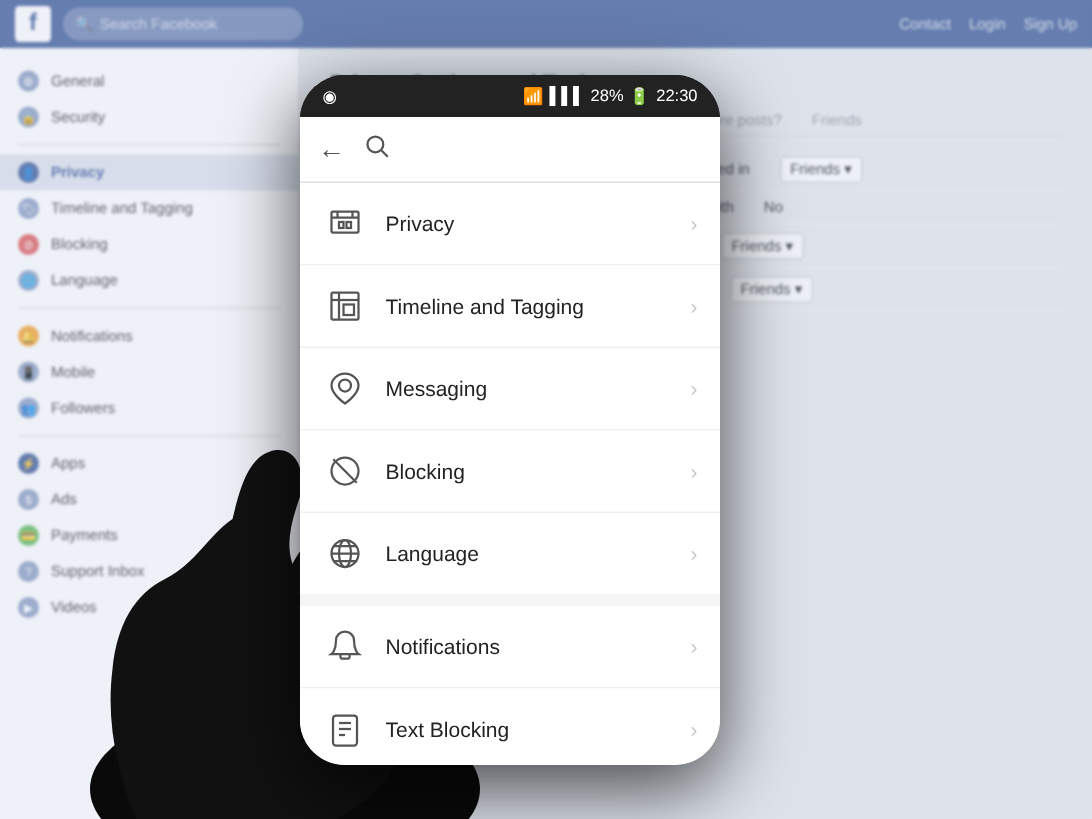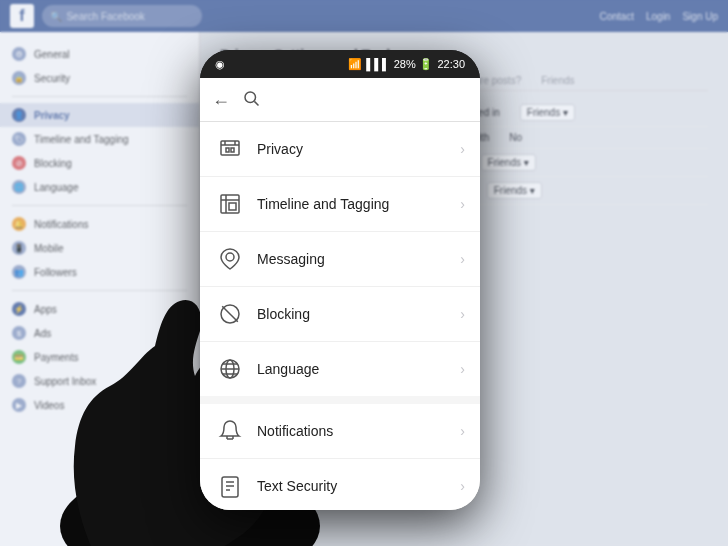--- a/index.html
+++ b/index.html
@@ -557,21 +557,21 @@
 
           <div class="settings-item">
             <div class="item-icon">
               <svg viewBox="0 0 24 24" fill="none" stroke="#555" stroke-width="1.5">
                 <rect x="4" y="3" width="16" height="20" rx="2"></rect>
                 <line x1="8" y1="8" x2="16" y2="8"></line>
                 <line x1="8" y1="12" x2="16" y2="12"></line>
                 <line x1="8" y1="16" x2="12" y2="16"></line>
               </svg>
             </div>
-            <span class="item-label">Text Security</span>
+            <span class="item-label">Text Blocking</span>
             <span class="item-chevron">›</span>
           </div>
 
         </div>
       </div>
     </div>
   </div>
 </div>
 
 </body></html>

